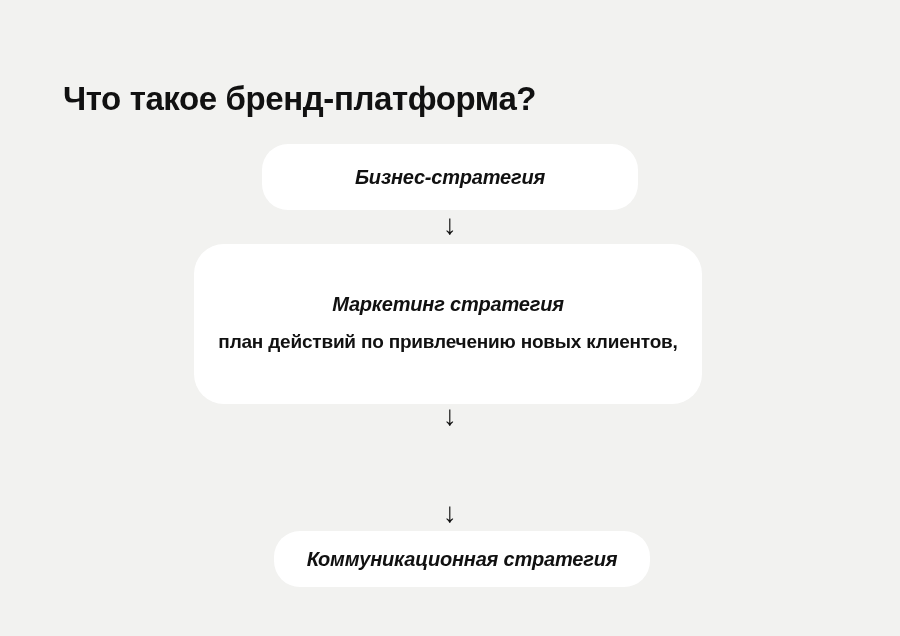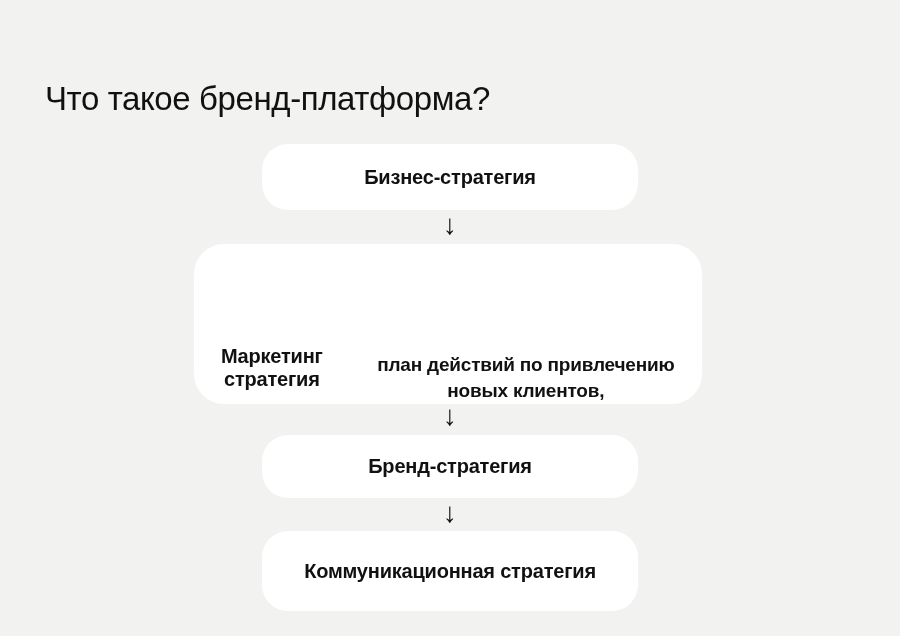--- a/index.html
+++ b/index.html
@@ -7,47 +7,48 @@
     position: relative;
     width: 900px;
     height: 636px;
     background: #f2f2f0;
     font-family: "Liberation Sans", sans-serif;
     color: #111111;
     overflow: hidden;
   }
   .page-title {
     position: absolute;
-    left: 45px;
+    left: 63px;
     top: 60px;
     font-size: 33px;
-    font-weight: 400;
+    font-weight: 700;
     letter-spacing: -0.4px;
     line-height: 1;
     white-space: nowrap;
   }
   .card {
     position: absolute;
     background: #ffffff;
     border-radius: 26px;
     display: flex;
     align-items: center;
     justify-content: center;
     text-align: center;
   }
   .card-title {
     font-size: 20px;
     font-weight: 700;
     letter-spacing: -0.2px;
+    font-style: italic;
   }
   .card-business      { left: 262px; top: 144px; width: 376px; height: 66px; }
   .card-marketing     { left: 194px; top: 244px; width: 508px; height: 160px;
-                        border-radius: 30px; flex-direction: row; align-items: flex-end; }
+                        border-radius: 30px; flex-direction: column; }
   .card-brand         { left: 262px; top: 435px; width: 376px; height: 63px; }
-  .card-communication { left: 262px; top: 531px; width: 376px; height: 80px; }
+  .card-communication { left: 274px; top: 531px; width: 376px; height: 56px; }
   .card-marketing .card-title { margin-bottom: 13px; }
   .card-description {
     font-size: 19px;
     font-weight: 700;
     line-height: 26px;
     letter-spacing: -0.2px;
   }
   .arrow {
     position: absolute;
     left: 450px;
@@ -75,23 +76,20 @@
 
   <div class="card card-marketing">
     <div class="card-title">Маркетинг стратегия</div>
     <div class="card-description">
       <div>план действий по привлечению новых клиентов,</div>
     </div>
   </div>
 
   <div class="arrow arrow-2">↓</div>
 
-  <div class="card card-brand">
-    <div class="card-title">Бренд-стратегия</div>
-  </div>
 
   <div class="arrow arrow-3">↓</div>
 
   <div class="card card-communication">
     <div class="card-title">Коммуникационная стратегия</div>
   </div>
 
 </div>
 
 </body></html>

